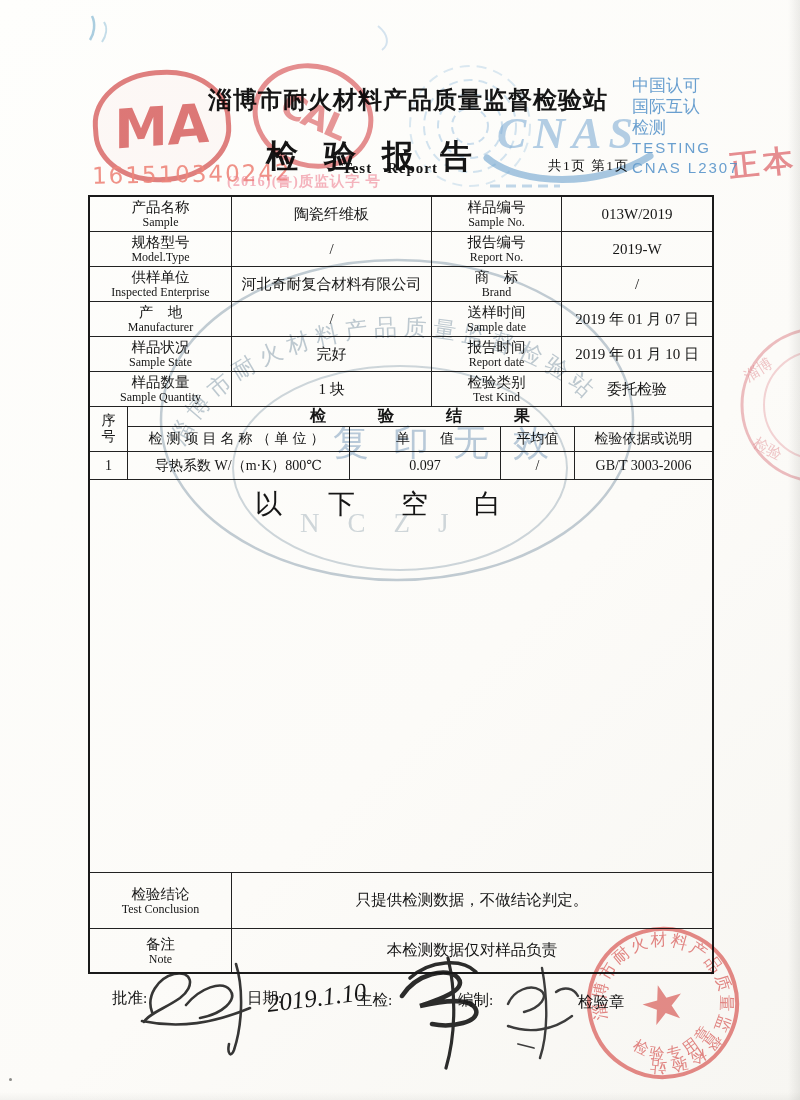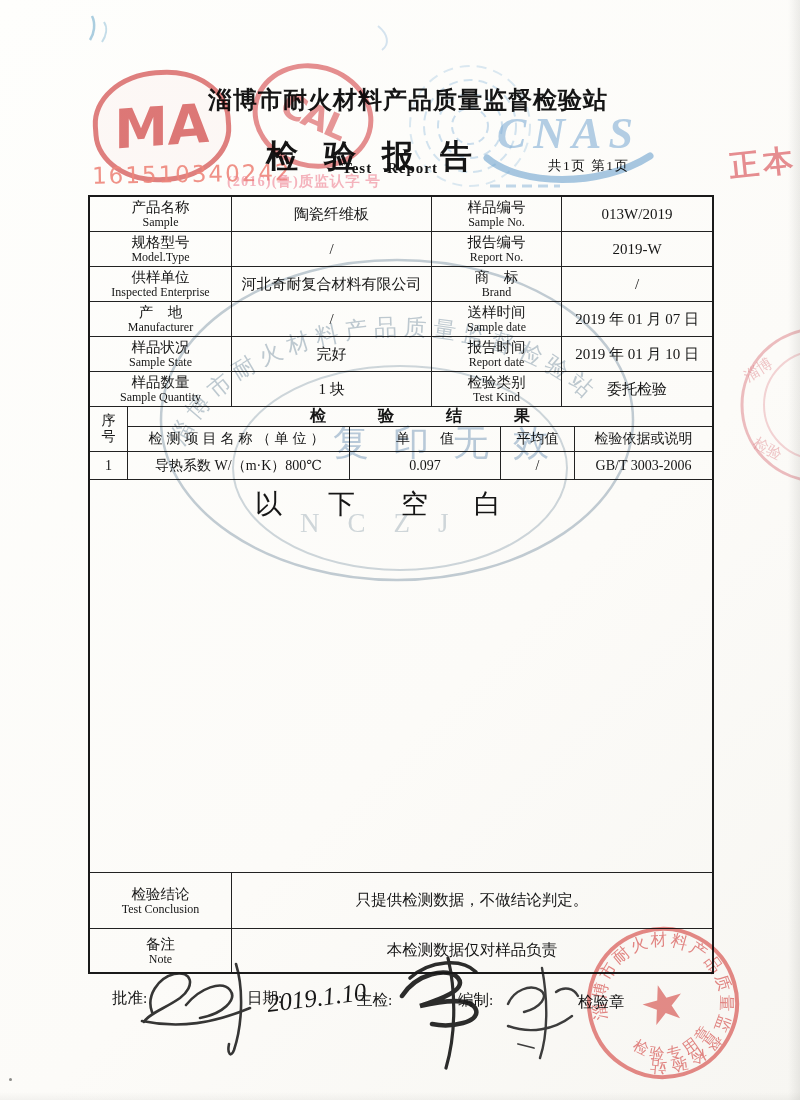--- a/index.html
+++ b/index.html
@@ -202,20 +202,27 @@
   <div class="stamplayer">
     <div class="ma-stamp">
         <span>MA</span>
       </div>
     <div class="cal-stamp">
         <span>CAL</span>
       </div>
     <div class="cert-number">161510340242</div>
     <div class="cert-note">(2016)(鲁)质监认字 号</div>
     <div class="original-mark">正本</div>
+    <div class="cnas-block">
+      <div>中国认可</div>
+      <div>国际互认</div>
+      <div>检测</div>
+      <div class="lat">TESTING</div>
+      <div class="lat">CNAS L2307</div>
+    </div>
 
     <svg width="800" height="1100" viewBox="0 0 800 1100" style="position:absolute;inset:0;">
 
       <path d="M92 16 C96 24 94 34 90 40" stroke="rgba(90,160,200,.5)" stroke-width="2.5" fill="none"></path>
       <path d="M104 22 C108 28 106 36 102 42" stroke="rgba(90,160,200,.35)" stroke-width="2" fill="none"></path>
       <path d="M378 26 C388 34 390 44 382 50" stroke="rgba(120,170,215,.3)" stroke-width="2" fill="none"></path>
 
       <g>
         <circle cx="470" cy="126" r="18" fill="none" stroke="rgba(130,178,220,.4)" stroke-width="2" stroke-dasharray="7 5"></circle>
         <circle cx="470" cy="126" r="32" fill="none" stroke="rgba(130,178,220,.38)" stroke-width="2" stroke-dasharray="8 6"></circle>

